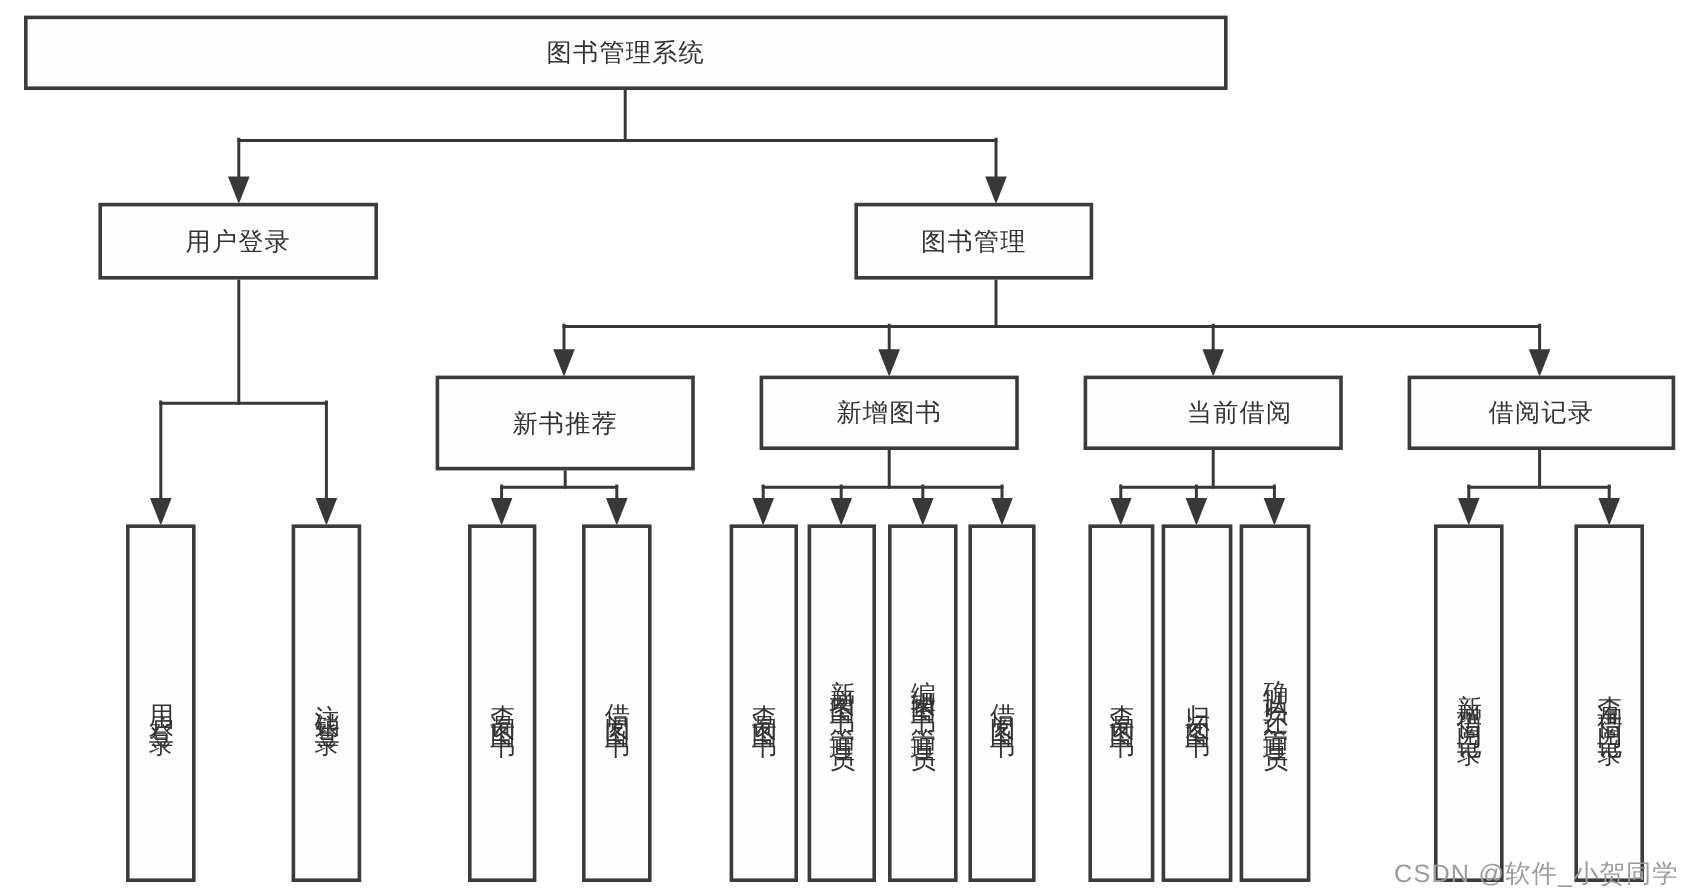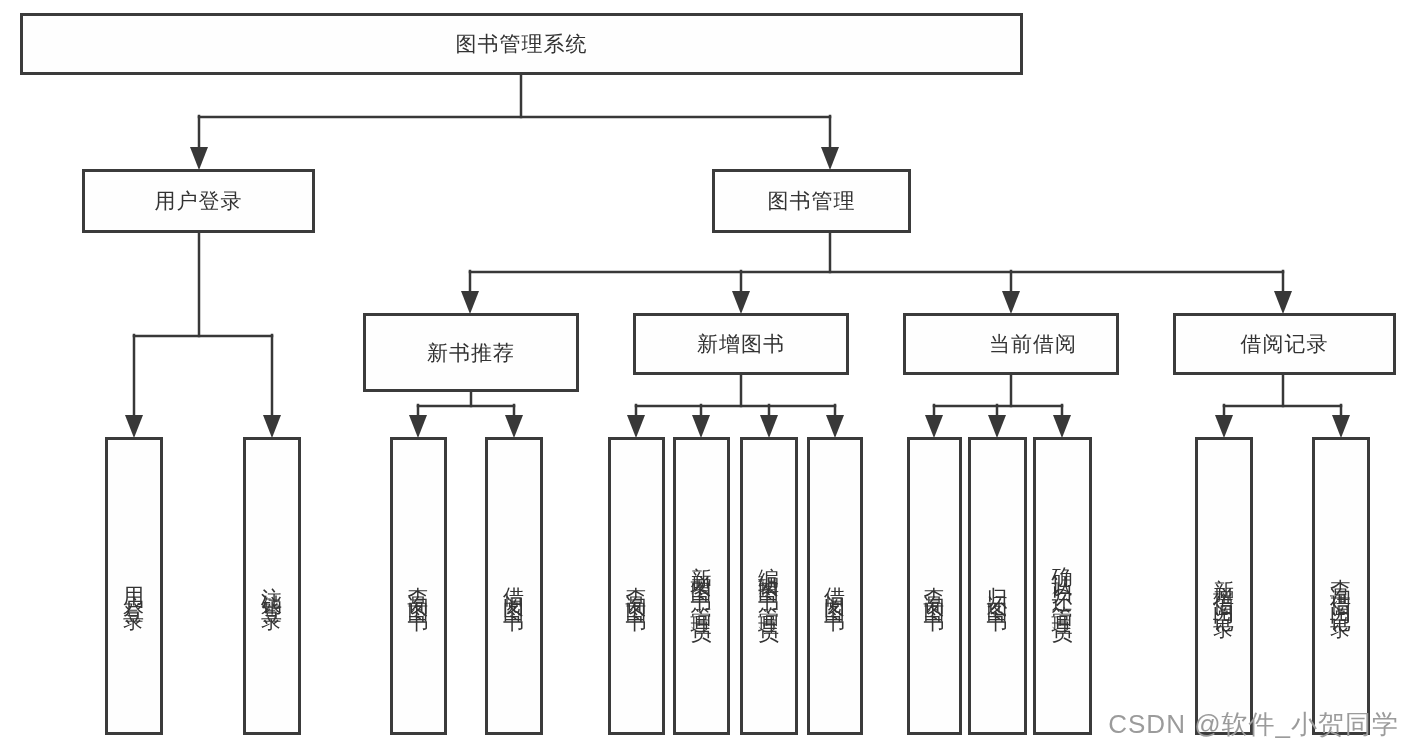--- a/index.html
+++ b/index.html
@@ -45,21 +45,21 @@
   #l-bb-edit        {left:740px; top:437px; width:58px; height:298px;}
   #l-bb-borrow      {left:807px; top:437px; width:56px; height:298px;}
   #l-cb-query       {left:907px; top:437px; width:55px; height:298px;}
   #l-cb-return      {left:968px; top:437px; width:59px; height:298px;}
   #l-cb-confirm     {left:1033px;top:437px; width:59px; height:298px;}
   #l-br-add         {left:1195px;top:437px; width:58px; height:298px;}
   #l-br-query       {left:1312px;top:437px; width:58px; height:298px;}
   .watermark{
     position:absolute;
     right:6px;bottom:5px;
-    font-size:26px;
+    font-size:21px;
     color:#9b9b9b;
     letter-spacing:1px;
     z-index:5;
     white-space:nowrap;
   }
 </style>
 </head>
 <body>
 
 <div class="canvas">

